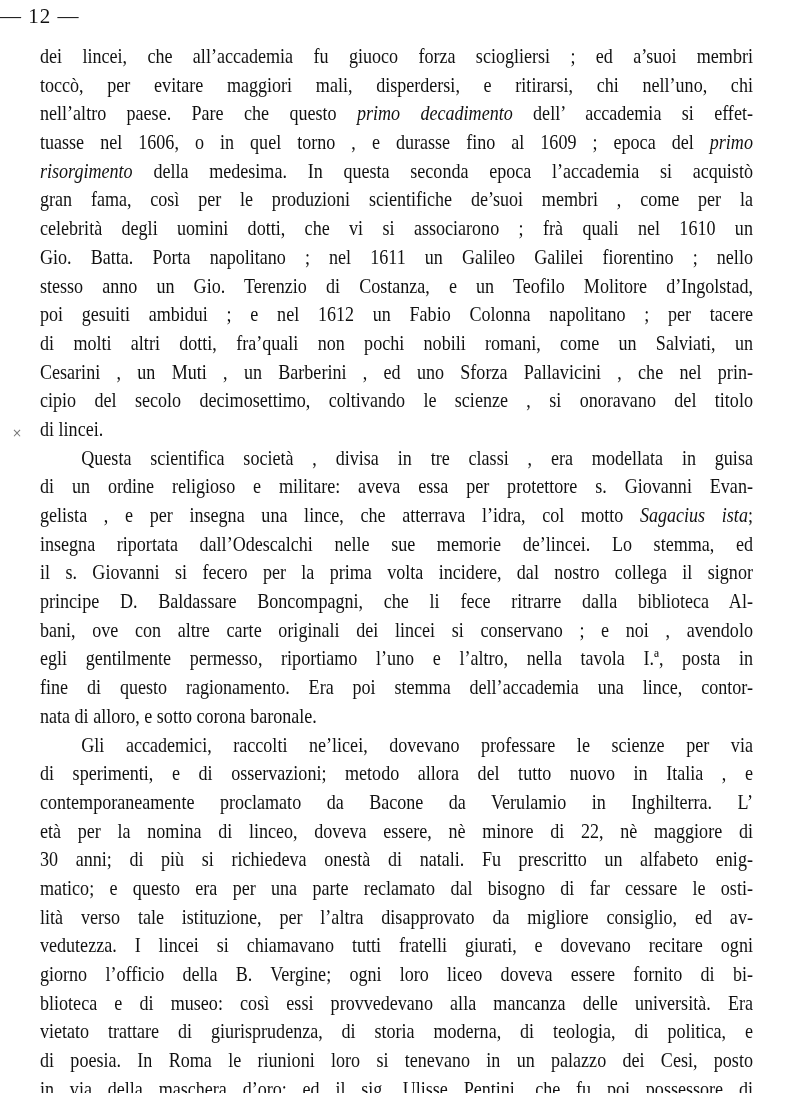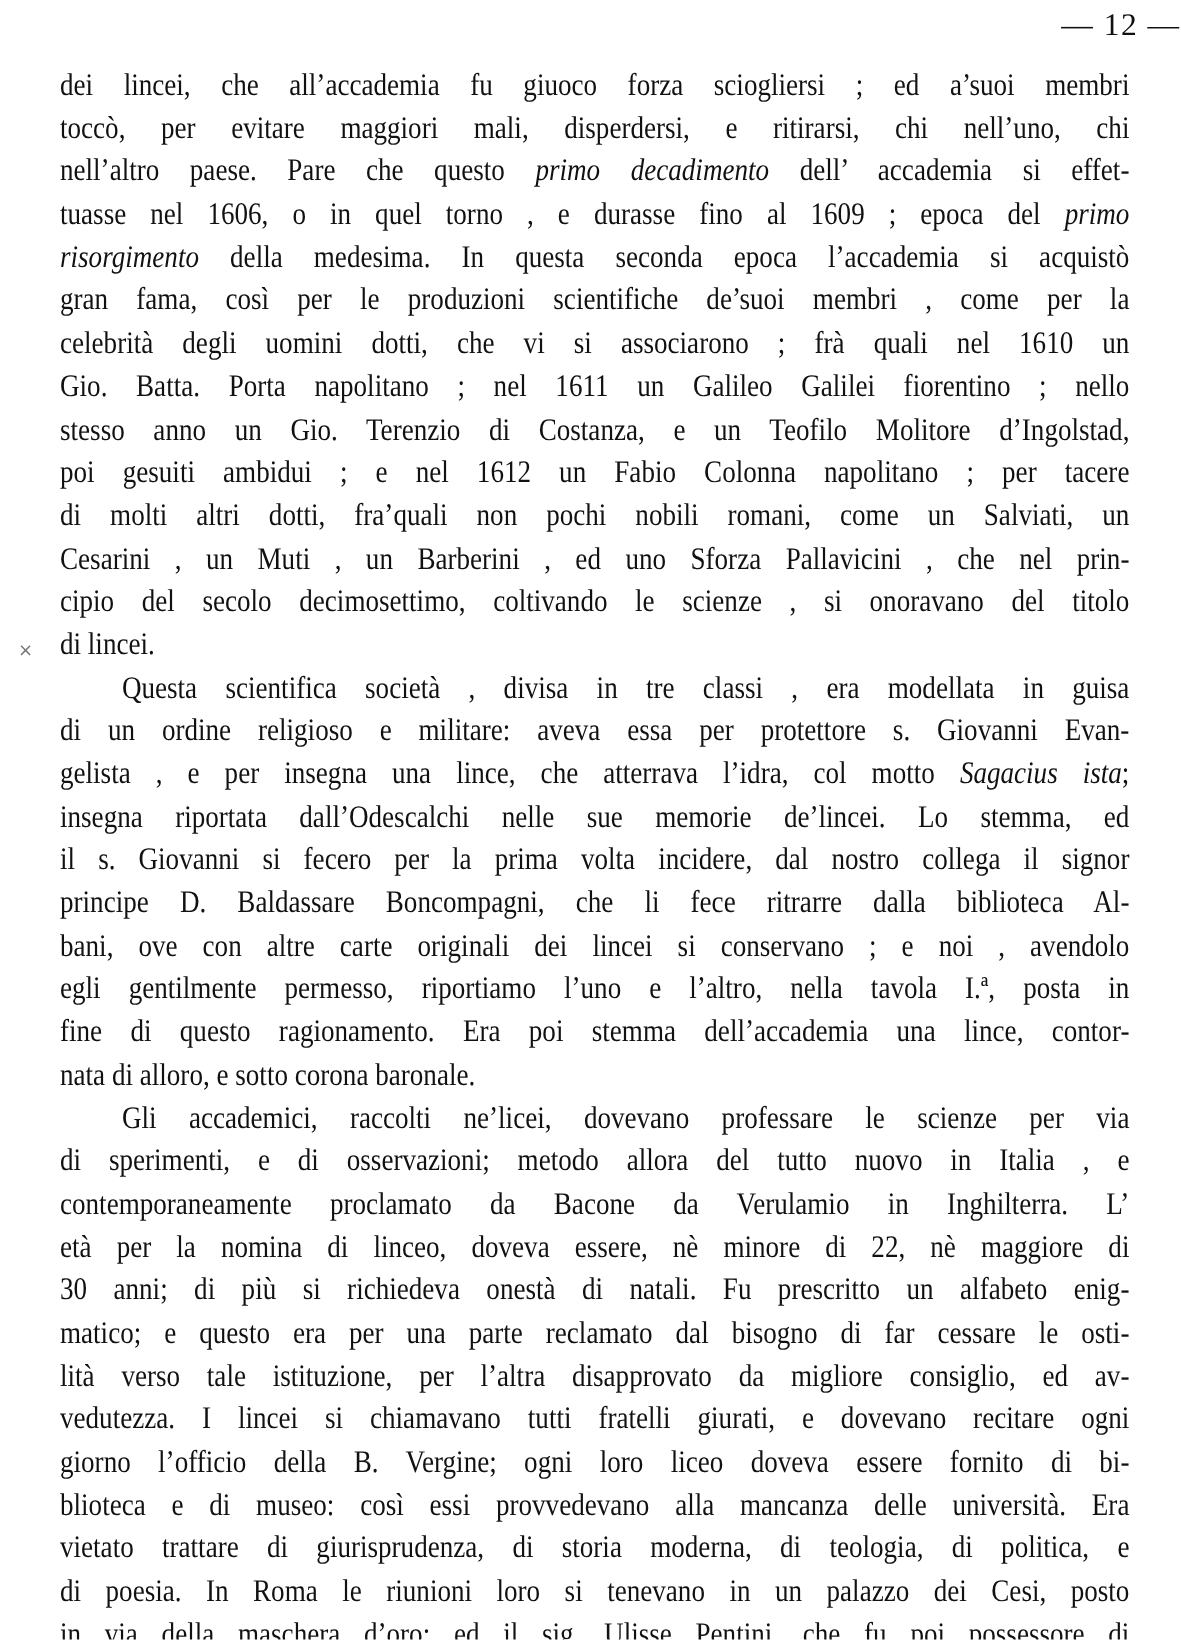--- a/index.html
+++ b/index.html
@@ -2,21 +2,21 @@
 <html><head>
 <meta charset="utf-8">
 <style>
   html, body { margin: 0; padding: 0; background: #ffffff; }
   body {
     width: 787px; height: 1093px; position: relative; overflow: hidden;
     font-family: "Liberation Serif", "DejaVu Serif", serif;
     color: #111;
   }
   .page-number {
-    position: absolute; top: 4px; left: 0; width: 787px; text-align: right;
+    position: absolute; top: 4px; left: 0; width: 787px; text-align: left;
     font-size: 21px; letter-spacing: 1px;
   }
   .text-block {
     position: absolute; left: 40px; top: 42px; width: 713px;
   }
   .line {
     height: 28.7px; line-height: 28.7px; font-size: 21px;
     text-align: justify; text-align-last: justify;
     white-space: nowrap; transform-origin: left center;
     transform: scaleX(0.86); width: 829px;

